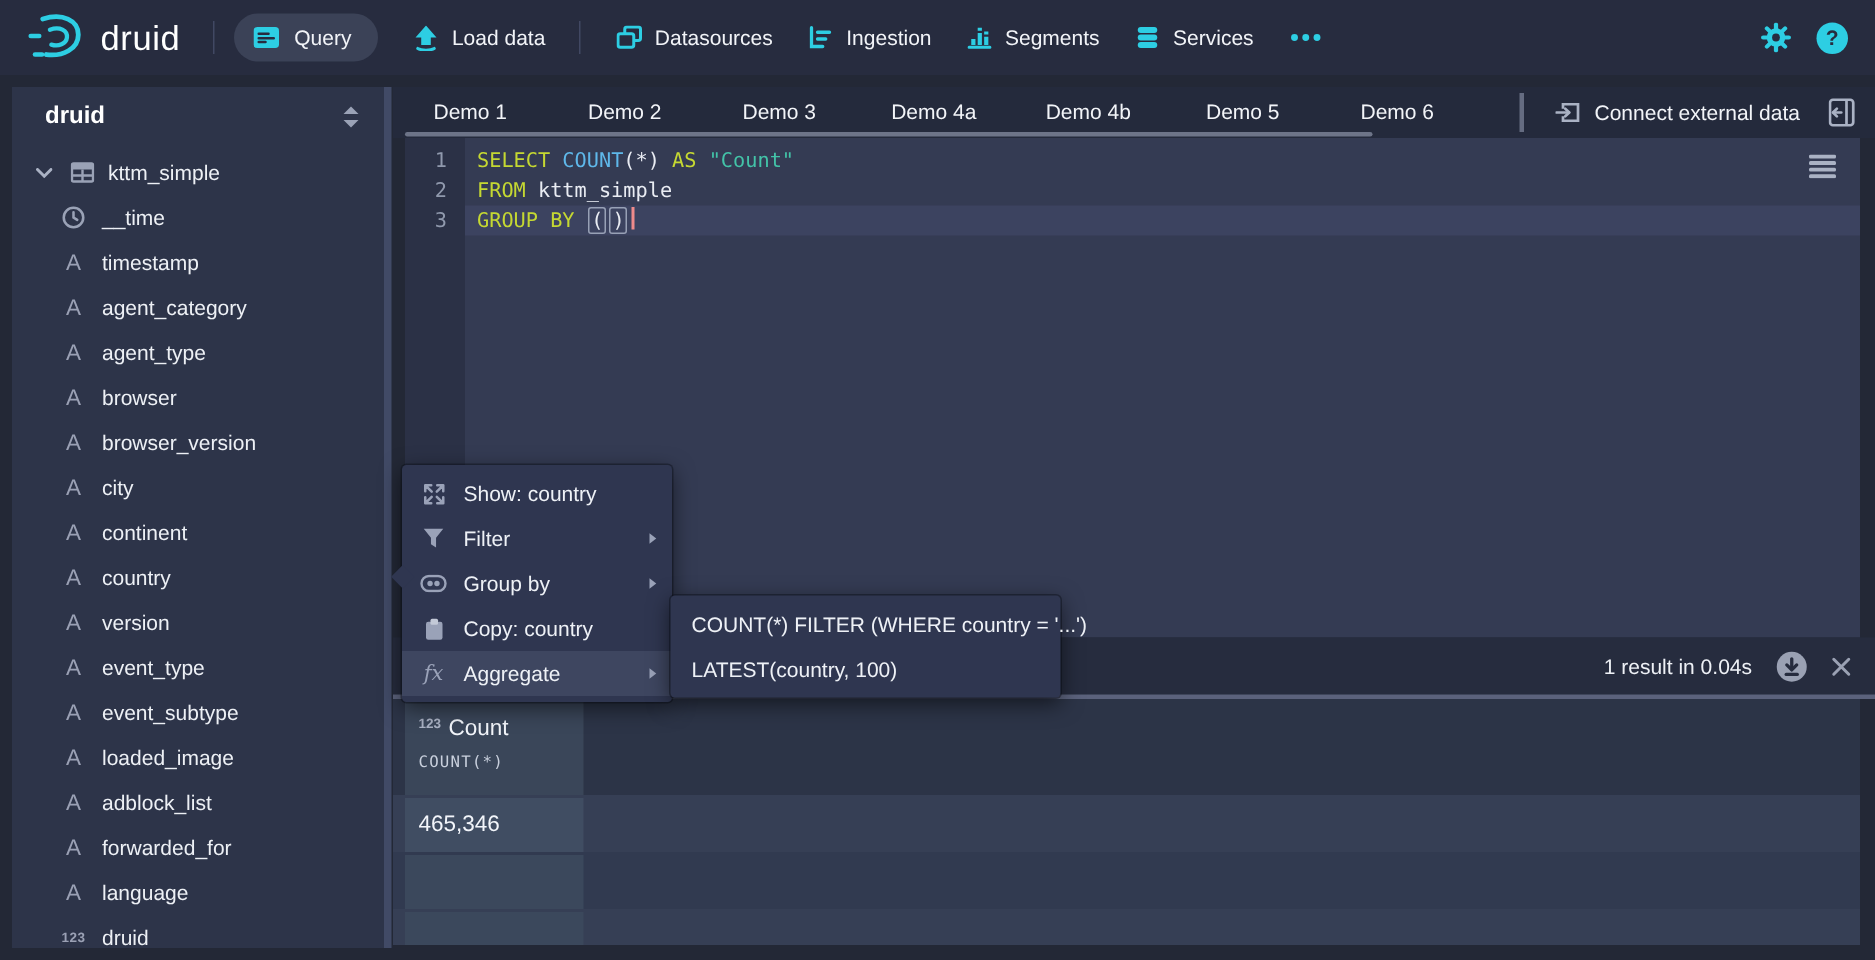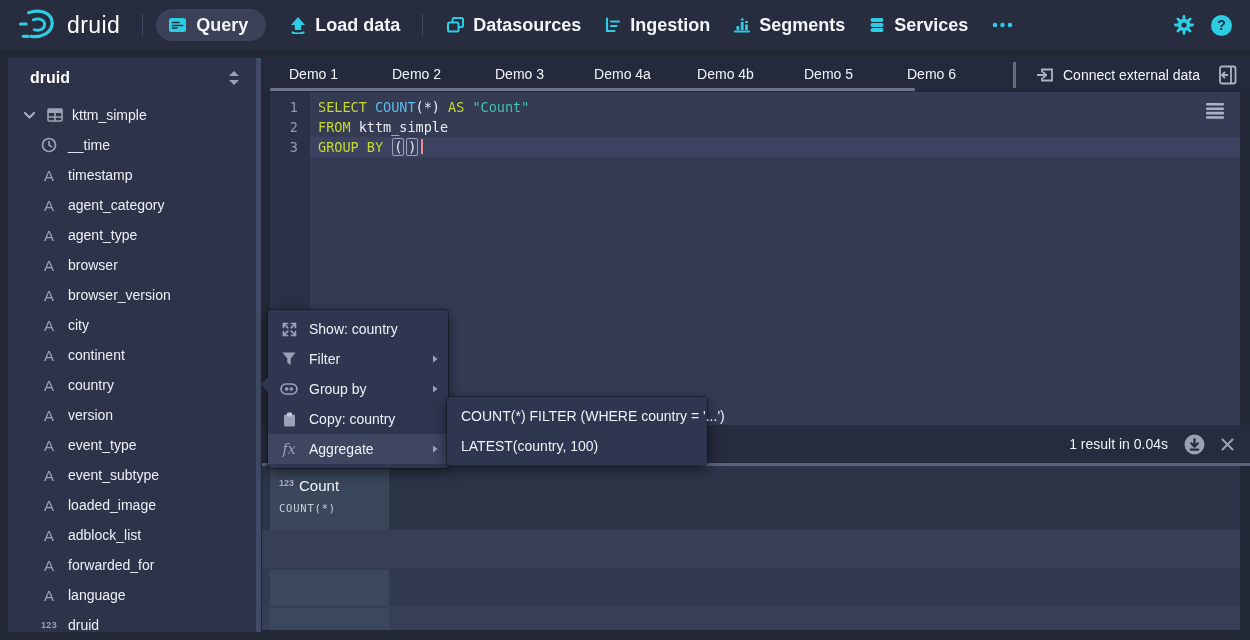--- a/index.html
+++ b/index.html
@@ -9,21 +9,21 @@
 
   
   .navbar { position:absolute; left:0; top:0; width:1250px; height:50px; background:#272c3f;
             display:flex; align-items:center; }
   .logo { margin-left:16px; }
   .brand { margin-left:7px; color:#ffffff; font-size:23px; font-weight:500; letter-spacing:.4px; }
   .vdiv { width:1px; height:22px; background:#414863; margin-left:22px; }
   .nav-pill { margin-left:13px; height:32px; border-radius:16px; background:#3b4257;
               display:flex; align-items:center; gap:10px; padding:0 18px 0 13px; cursor:pointer; }
   .nav-item { display:flex; align-items:center; gap:9px; margin-left:24px; cursor:pointer; }
-  .nav-label { color:#f2f4f8; font-size:18px; font-weight:700; }
+  .nav-label { color:#f2f4f8; font-size:14px; font-weight:400; }
   .nav-more { margin-left:24px; cursor:pointer; }
   .nav-right { margin-left:auto; display:flex; align-items:center; gap:17px; padding-right:18px; }
   .help-circle { width:21px; height:21px; border-radius:50%; background:#2dcee3; color:#272c3f;
                  font-size:14px; font-weight:700; display:flex; align-items:center; justify-content:center; }
 
   
   .sidebar { position:absolute; left:8px; top:58px; width:248px; height:574px; background:#2d3449; overflow:hidden; }
   .sidebar-split { position:absolute; left:256px; top:58px; width:5px; height:574px; background:#414a66; }
   .sb-header { position:absolute; left:0; top:0; width:248px; height:40px; display:flex; align-items:center; }
   .sb-title { margin-left:22px; color:#ffffff; font-size:16px; font-weight:700; }
@@ -396,20 +396,21 @@
   <div class="results">
     <div class="stripe s1"></div>
     <div class="stripe s2"></div>
     <div class="stripe s3"></div>
     <div class="rcell head">
       <div>
         <span class="rhead-glyph">123</span><span class="rhead-name">Count</span>
       </div>
       <div class="rhead-expr">COUNT(*)</div>
     </div>
+    <div class="rcell v1">465,346</div>
     <div class="rcell v2"></div>
     <div class="rcell v3"></div>
   </div>
 
   <div class="context-menu">
     <div class="menu-pointer"></div>
     <div class="cm-item">
       <span class="cm-ico">
           <svg width="15" height="15" viewBox="0 0 15 15" fill="none" stroke="#9aa2b8" stroke-width="1.7" stroke-linecap="round" stroke-linejoin="round">
         <path d="M9.5 1.5 H13.5 V5.5 M13.5 1.5 L9.2 5.8"></path>

